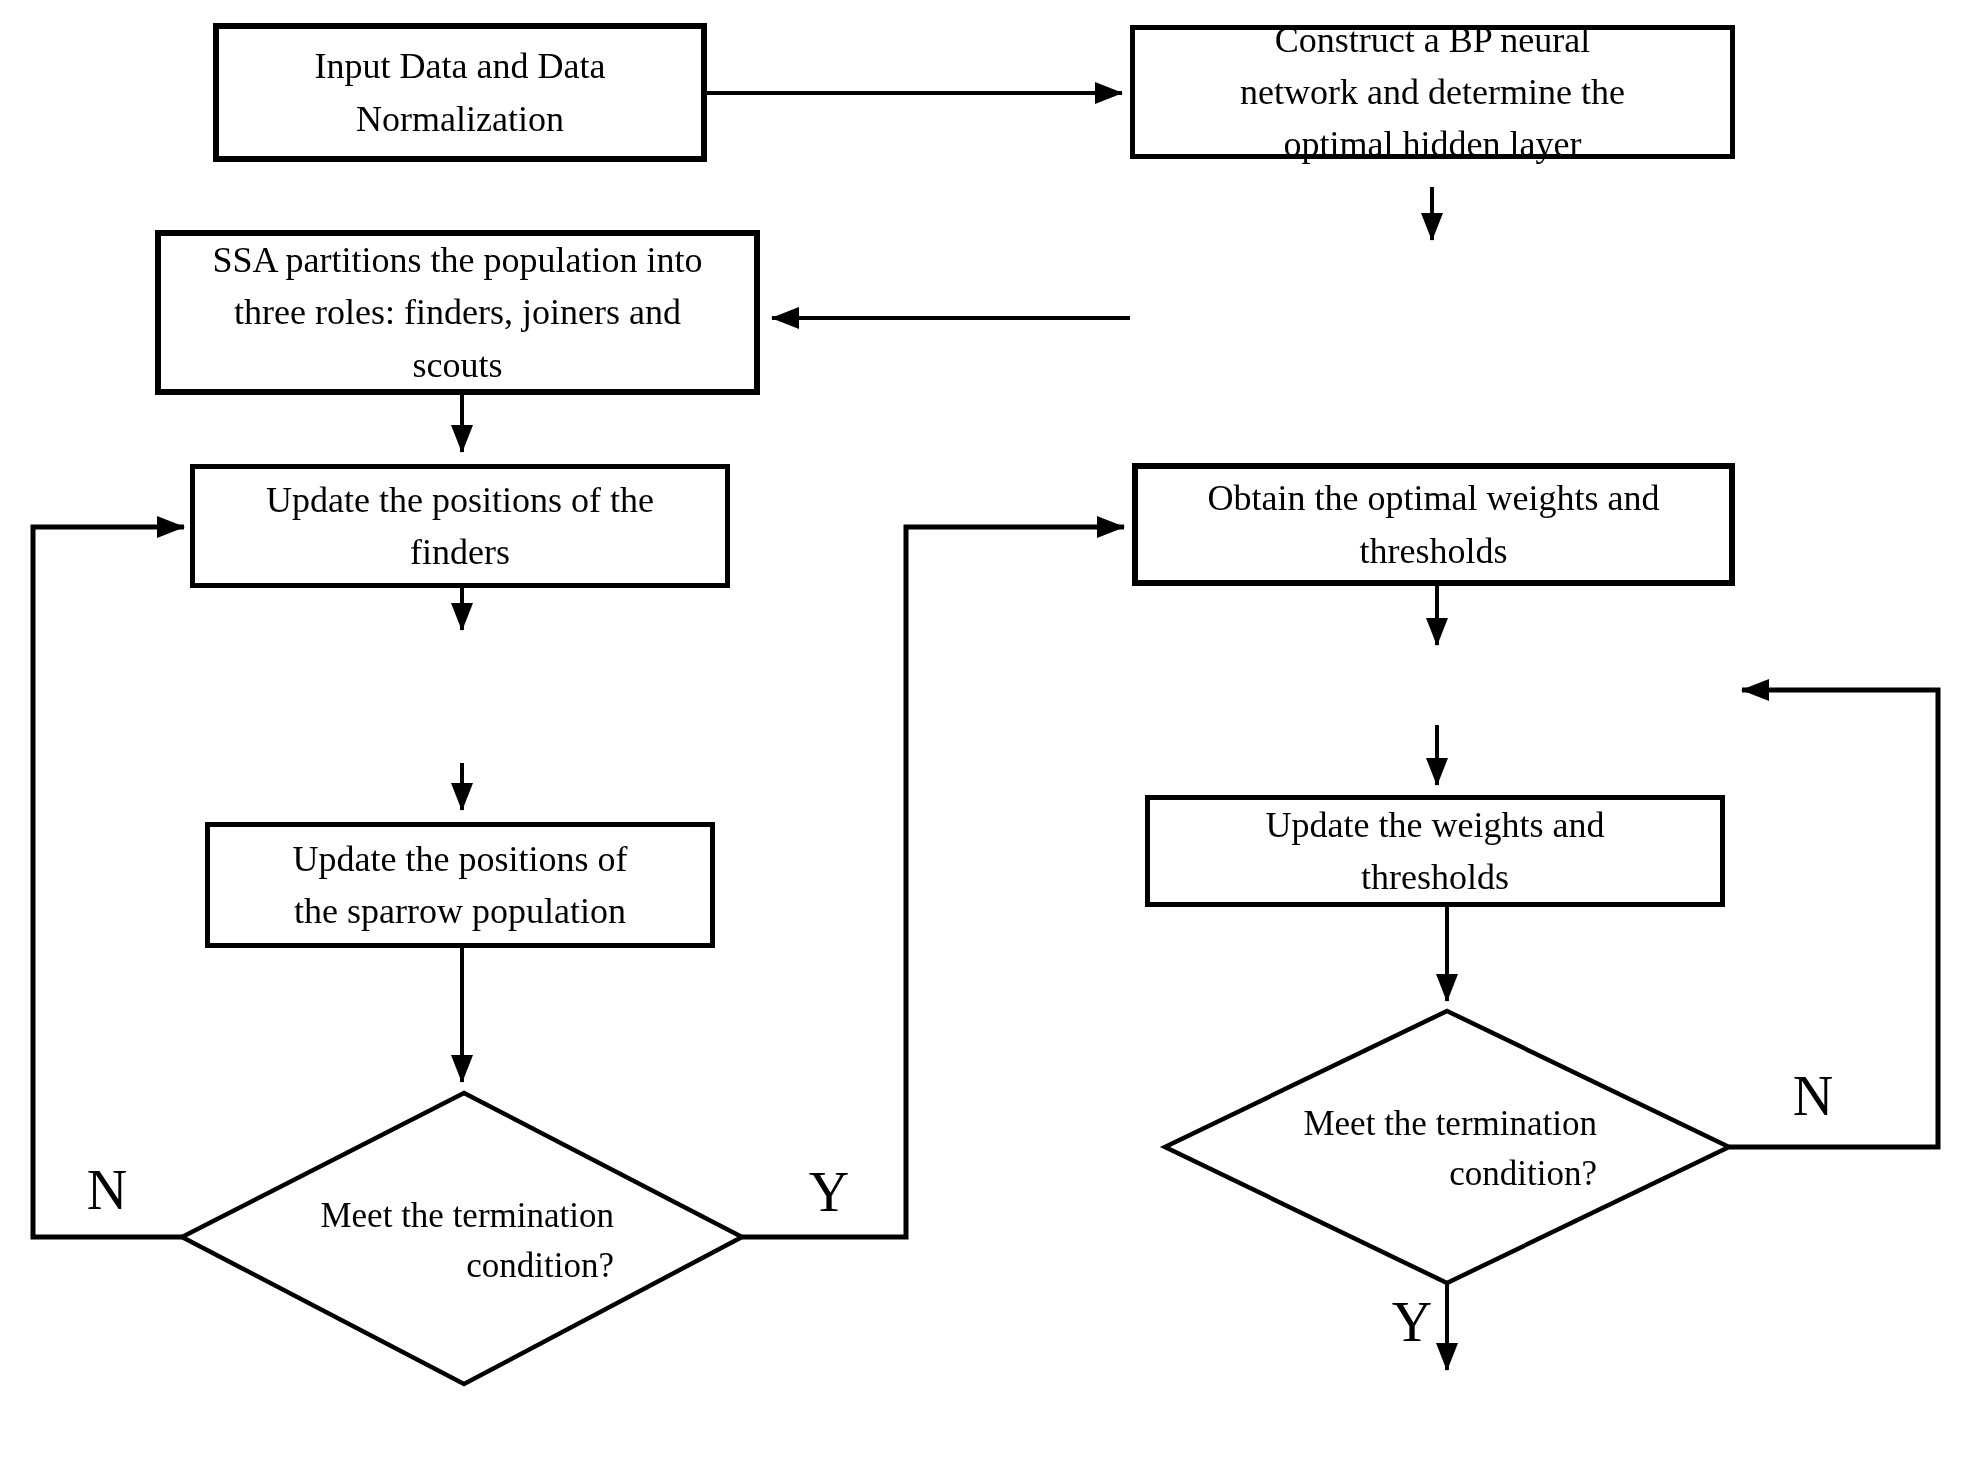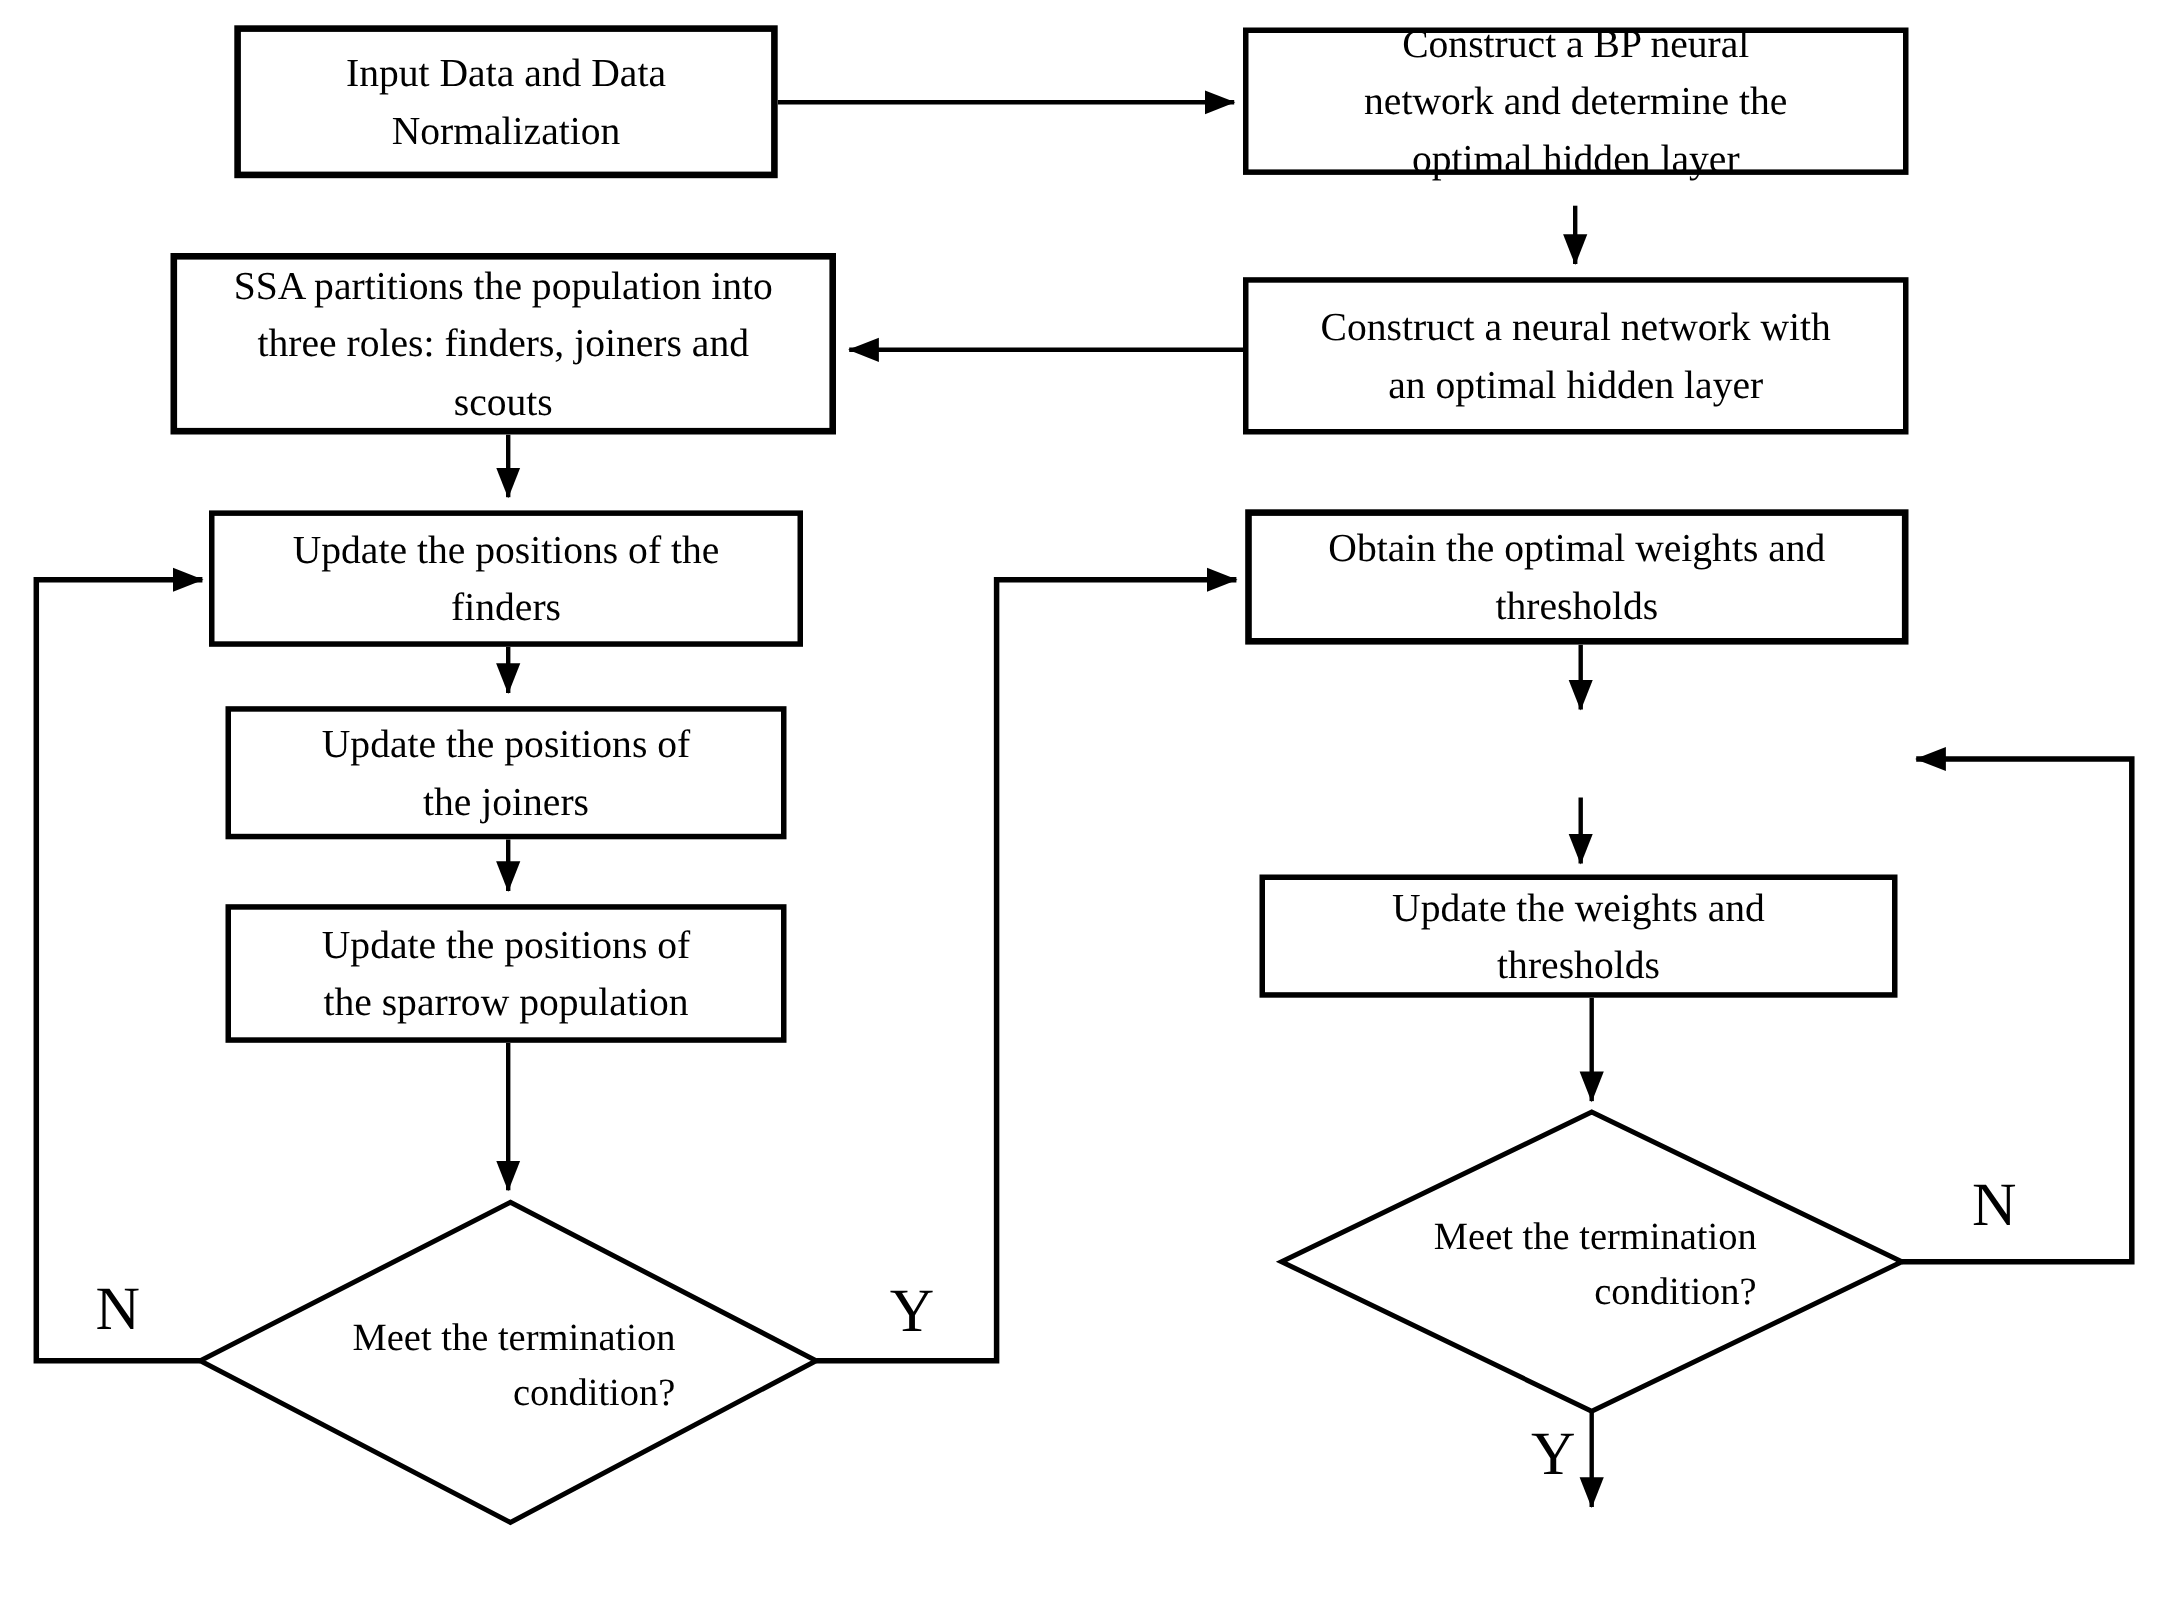--- a/index.html
+++ b/index.html
@@ -88,31 +88,25 @@
 
   <div class="node n-input b6">
     <span>Input Data and Data Normalization</span>
   </div>
   <div class="node n-bp">
     <span>Construct a BP neural network and determine the optimal hidden layer</span>
   </div>
   <div class="node n-ssa b6">
     <span>SSA partitions the population into three roles: finders, joiners and scouts</span>
   </div>
-  <div class="node n-cnn2">
-    <span>Construct a neural network with an optimal hidden layer</span>
-  </div>
   <div class="node n-finders">
     <span>Update the positions of the finders</span>
   </div>
   <div class="node n-obtain b6">
     <span>Obtain the optimal weights and thresholds</span>
-  </div>
-  <div class="node n-joiners">
-    <span>Update the positions of the joiners</span>
   </div>
   <div class="node n-sparrow">
     <span>Update the positions of the sparrow population</span>
   </div>
   <div class="node n-updatew">
     <span>Update the weights and thresholds</span>
   </div>
 
   <div class="dtext t-diamond-left">
     <span>Meet the termination condition?</span>

